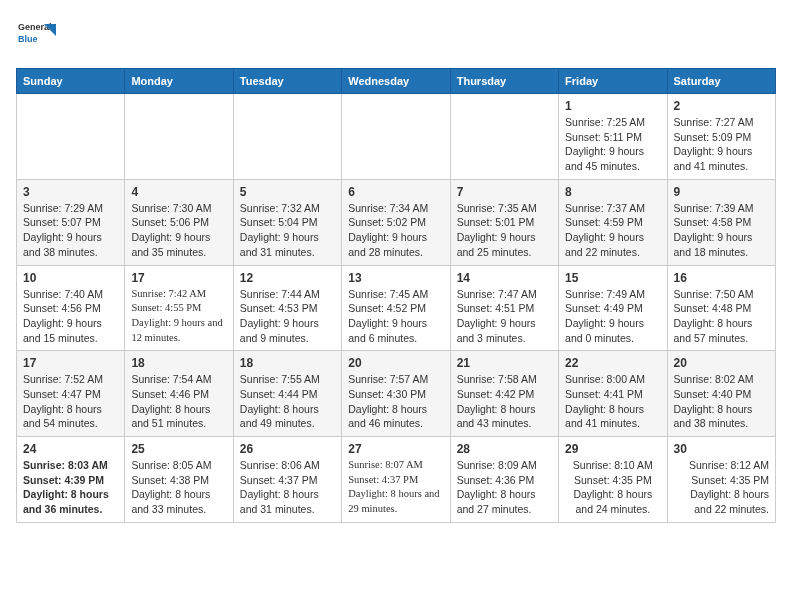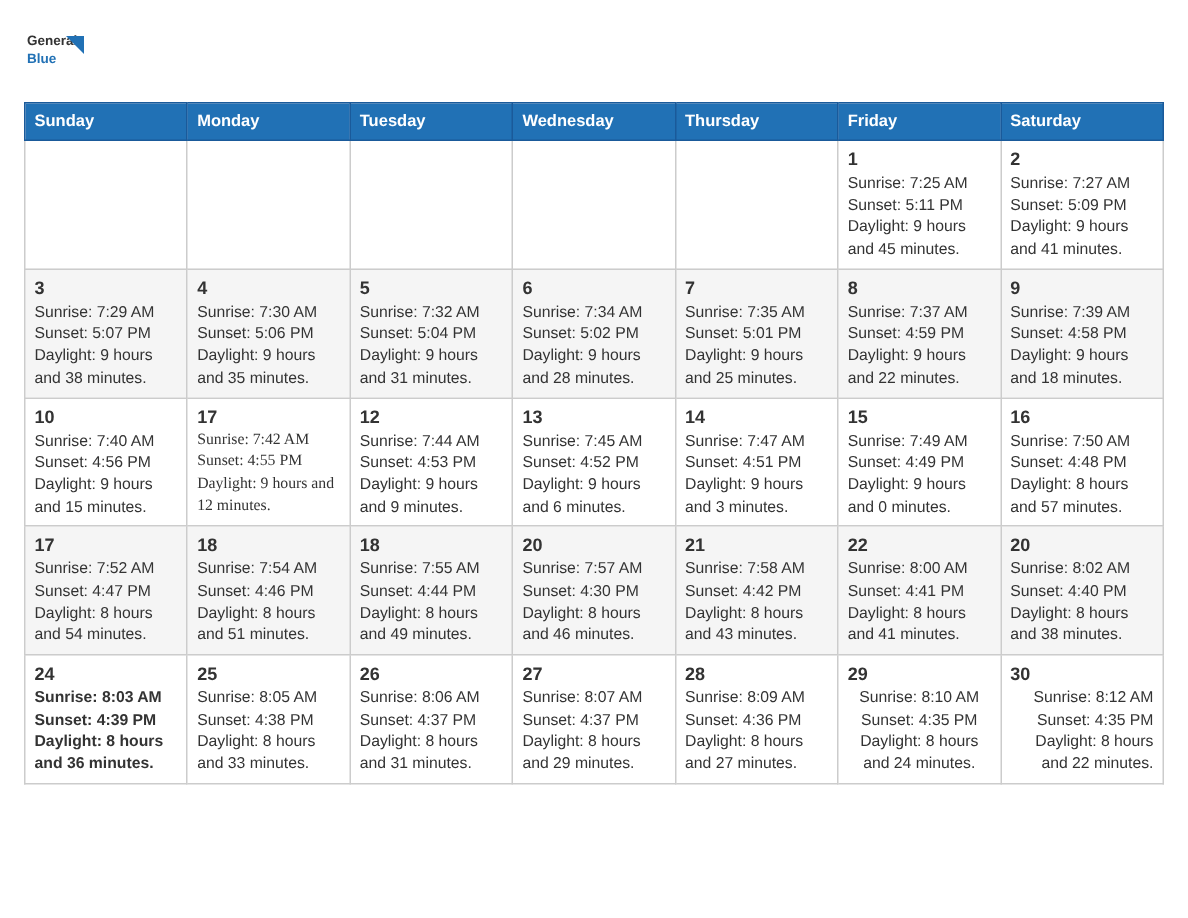--- a/index.html
+++ b/index.html
@@ -272,21 +272,21 @@
 Daylight: 8 hours and 33 minutes.</div>
         </td>
         <td>
           <span class="day-num">26</span>
           <div class="day-info" style="white-space: pre-line;">Sunrise: 8:06 AM
 Sunset: 4:37 PM
 Daylight: 8 hours and 31 minutes.</div>
         </td>
         <td>
           <span class="day-num">27</span>
-          <div class="day-info" style="white-space: pre-line;">Sunrise: 8:07 AM
+          <div class="day-info" style="white-space: pre-line; font-family: Liberation Serif, serif;">Sunrise: 8:07 AM
 Sunset: 4:37 PM
 Daylight: 8 hours and 29 minutes.</div>
         </td>
         <td>
           <span class="day-num">28</span>
           <div class="day-info" style="white-space: pre-line;">Sunrise: 8:09 AM
 Sunset: 4:36 PM
 Daylight: 8 hours and 27 minutes.</div>
         </td>
         <td>

